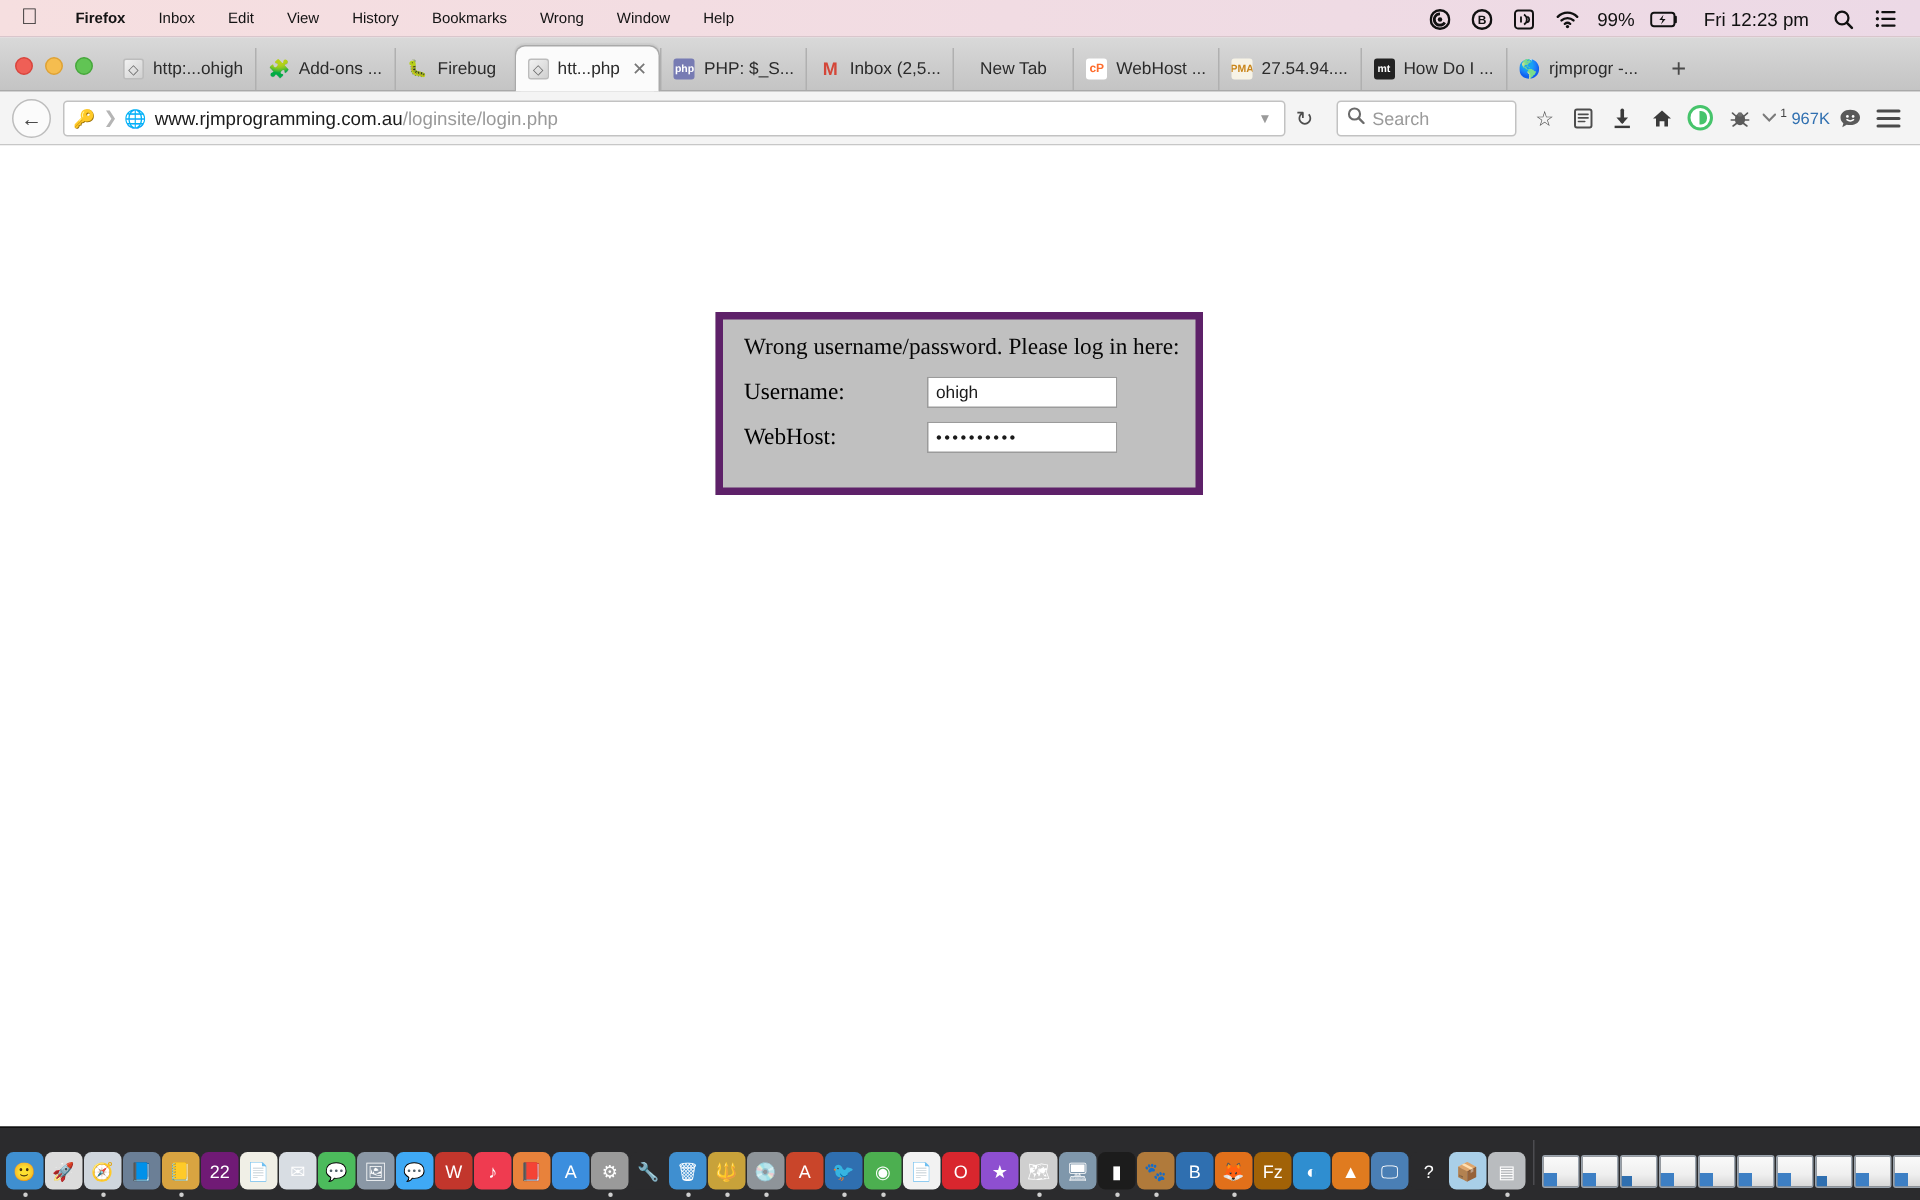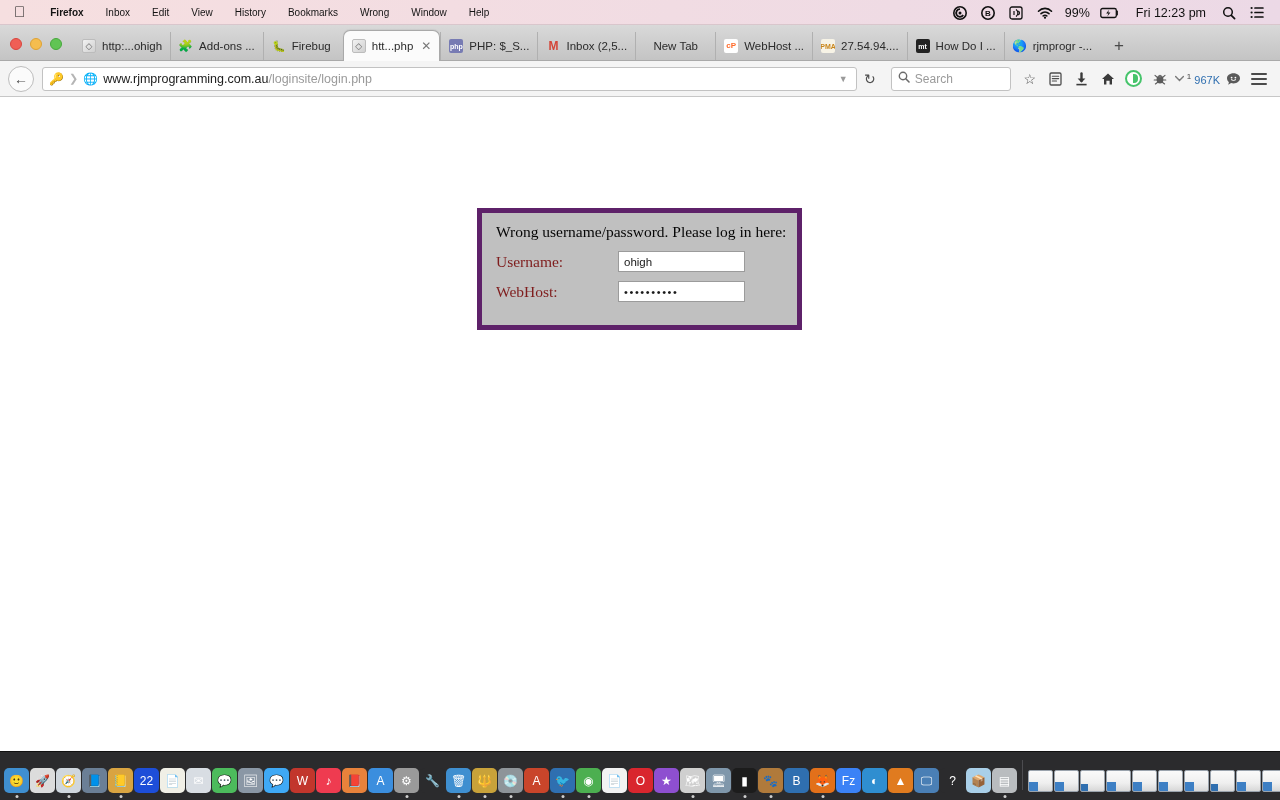--- a/index.html
+++ b/index.html
@@ -166,21 +166,21 @@
     font-family:"Liberation Serif", serif;
     font-size:15.5px; color:#060606;
     margin:0 0 10px 2px; white-space:nowrap;
   }
   .frow {
     display:flex; align-items:center;
     margin-bottom:9px;
   }
   .flabel {
     font-family:"Liberation Serif", serif;
-    font-size:15.5px; color:#7f1d1d;
+    font-size:15.5px; color:#000000;
     width:122px; flex:0 0 122px; margin-left:2px;
   }
   .finput {
     width:127px; height:21px; background:#fff;
     border:1px solid #9b9b9b;
     display:flex; align-items:center; padding:0 5px;
     font-family:"Liberation Sans", sans-serif;
     font-size:11.5px; color:#1a1a1a;
   }
   .finput.pw { letter-spacing:1.6px; font-size:11px; }
@@ -465,21 +465,21 @@
   </div>
 </div>
 
 <div id="dockarea">
   <div id="dock">
       <span class="dicon run" style="background: rgb(63, 143, 208);">🙂</span>
       <span class="dicon" style="background: rgb(220, 220, 220);">🚀</span>
       <span class="dicon run" style="background: rgb(207, 214, 221);">🧭</span>
       <span class="dicon" style="background: rgb(107, 127, 150);">📘</span>
       <span class="dicon run" style="background: rgb(217, 164, 65);">📒</span>
-      <span class="dicon" style="background: #1d4ed8;">22</span>
+      <span class="dicon" style="background: #701a75;">22</span>
       <span class="dicon" style="background: rgb(240, 239, 230);">📄</span>
       <span class="dicon" style="background: rgb(216, 221, 227);">✉</span>
       <span class="dicon" style="background: rgb(76, 187, 92);">💬</span>
       <span class="dicon" style="background: rgb(138, 151, 165);">🖼</span>
       <span class="dicon" style="background: rgb(63, 169, 245);">💬</span>
       <span class="dicon" style="background: rgb(194, 54, 44);">W</span>
       <span class="dicon" style="background: rgb(239, 59, 80);">♪</span>
       <span class="dicon" style="background: rgb(232, 130, 59);">📕</span>
       <span class="dicon" style="background: rgb(59, 142, 222);">A</span>
       <span class="dicon run" style="background: rgb(154, 154, 154);">⚙</span>
@@ -492,21 +492,21 @@
       <span class="dicon run" style="background: rgb(76, 175, 80);">◉</span>
       <span class="dicon" style="background: rgb(242, 242, 242);">📄</span>
       <span class="dicon" style="background: rgb(217, 38, 46);">O</span>
       <span class="dicon" style="background: rgb(142, 79, 208);">★</span>
       <span class="dicon run" style="background: rgb(207, 207, 207);">🗺</span>
       <span class="dicon" style="background: rgb(127, 151, 171);">🖥</span>
       <span class="dicon run" style="background: rgb(28, 28, 28);">▮</span>
       <span class="dicon run" style="background: rgb(176, 122, 59);">🐾</span>
       <span class="dicon" style="background: rgb(47, 111, 176);">B</span>
       <span class="dicon run" style="background: rgb(226, 112, 26);">🦊</span>
-      <span class="dicon" style="background: #3b82f6;">Fz</span>
+      <span class="dicon" style="background: #a16207;">Fz</span>
       <span class="dicon" style="background: rgb(47, 142, 208);">◐</span>
       <span class="dicon" style="background: rgb(224, 123, 31);">▲</span>
       <span class="dicon" style="background: rgb(74, 127, 181);">🖵</span>
       <span class="dicon" style="background: rgb(43, 43, 45);">?</span>
       <span class="dicon" style="background: rgb(169, 207, 232);">📦</span>
       <span class="dicon run" style="background: rgb(185, 188, 191);">▤</span>
       <span class="dsep"></span>
       <span class="dwin"></span>
       <span class="dwin"></span>
       <span class="dwin doc"></span>

